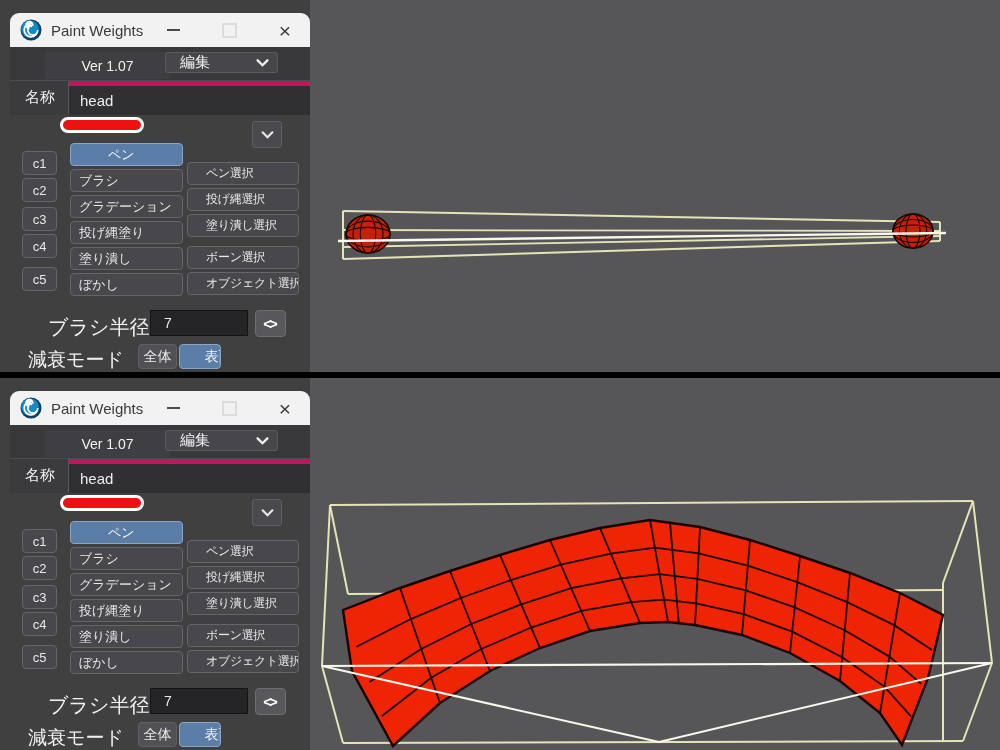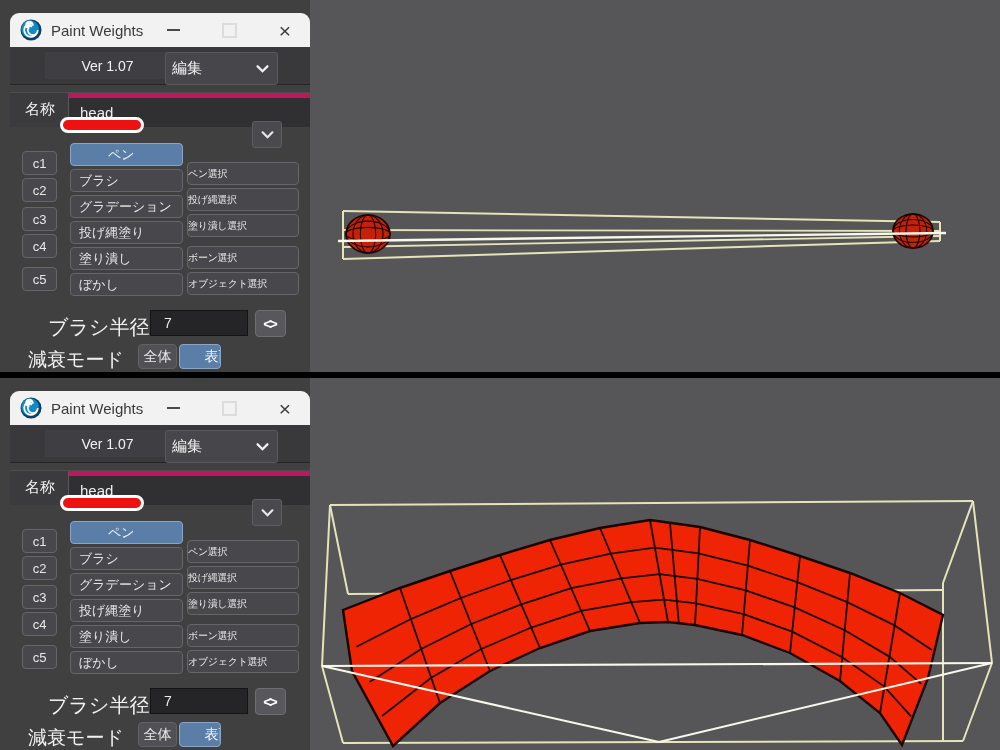--- a/index.html
+++ b/index.html
@@ -32,29 +32,29 @@
 
   .ver-row{
     position:absolute;left:10px;top:47px;width:300px;height:38px;
     background:#39393c;border-bottom:1px solid #242426;box-sizing:border-box;
   }
   .ver-badge{
     position:absolute;left:35px;top:5px;width:125px;height:27px;background:#3f3f43;
     color:#f2f2f2;font-size:14px;display:flex;align-items:center;justify-content:center;
   }
   .edit-btn{
-    position:absolute;left:155px;top:5px;width:113px;height:33px;
+    position:absolute;left:155px;top:5px;width:113px;height:21px;
     background:#47474b;border:1px solid #5a5a5e;border-radius:3px;box-sizing:border-box;
     color:#f2f2f2;font-size:15px;display:flex;align-items:center;
-    padding:0 8px 0 6px;justify-content:space-between;
+    padding:0 8px 0 14px;justify-content:space-between;
   }
   .chev{width:13px;height:8px;flex:0 0 auto;}
 
   .name-row{
-    position:absolute;left:10px;top:92px;width:300px;height:35px;
+    position:absolute;left:10px;top:80px;width:300px;height:35px;
     background:#3b3b3e;border-top:1px solid #4d4d50;box-sizing:border-box;
   }
   .name-label{position:absolute;left:15px;top:7px;color:#f0f0f0;font-size:15px;}
   .name-input{
     position:absolute;left:58px;top:0;right:0;bottom:0;background:#303033;
     border-top:5px solid #be185d;border-left:1px solid #59595d;box-sizing:border-box;
     color:#ececec;font-size:15px;display:flex;align-items:center;padding-left:11px;
   }
   .red-pill{
     position:absolute;left:60px;top:117px;width:78px;height:10px;
@@ -69,21 +69,21 @@
   .btn{
     position:absolute;box-sizing:border-box;border-radius:4px;
     background:#48484c;border:1px solid #66666a;color:#e8e8e8;
     display:flex;align-items:center;cursor:default;white-space:nowrap;overflow:hidden;
   }
   .btn.center{justify-content:center;}
   .btn.selected{background:#5b7ea8;border-color:#8aa6c4;color:#f6f6f6;padding-left:37px;}
 
   .chan{left:22px;width:35px;height:24px;font-size:13px;}
   .tool{left:70px;width:113px;height:23px;font-size:13px;padding-left:8px;}
-  .sel{left:187px;width:112px;height:23px;font-size:10px;padding-left:0;letter-spacing:-0.3px;}
+  .sel{left:187px;width:112px;height:23px;font-size:12px;padding-left:18px;letter-spacing:-0.3px;}
 
   .brush-label{position:absolute;left:48px;top:314px;color:#f0f0f0;font-size:20px;}
   .brush-input{
     position:absolute;left:150px;top:310px;width:98px;height:26px;background:#252527;
     border:1px solid #141416;box-sizing:border-box;color:#ececec;font-size:14px;
     display:flex;align-items:center;padding-left:13px;
   }
   .stepper{
     position:absolute;left:255px;top:310px;width:31px;height:27px;
     background:#58585c;border:1px solid #6e6e72;border-radius:4px;box-sizing:border-box;

